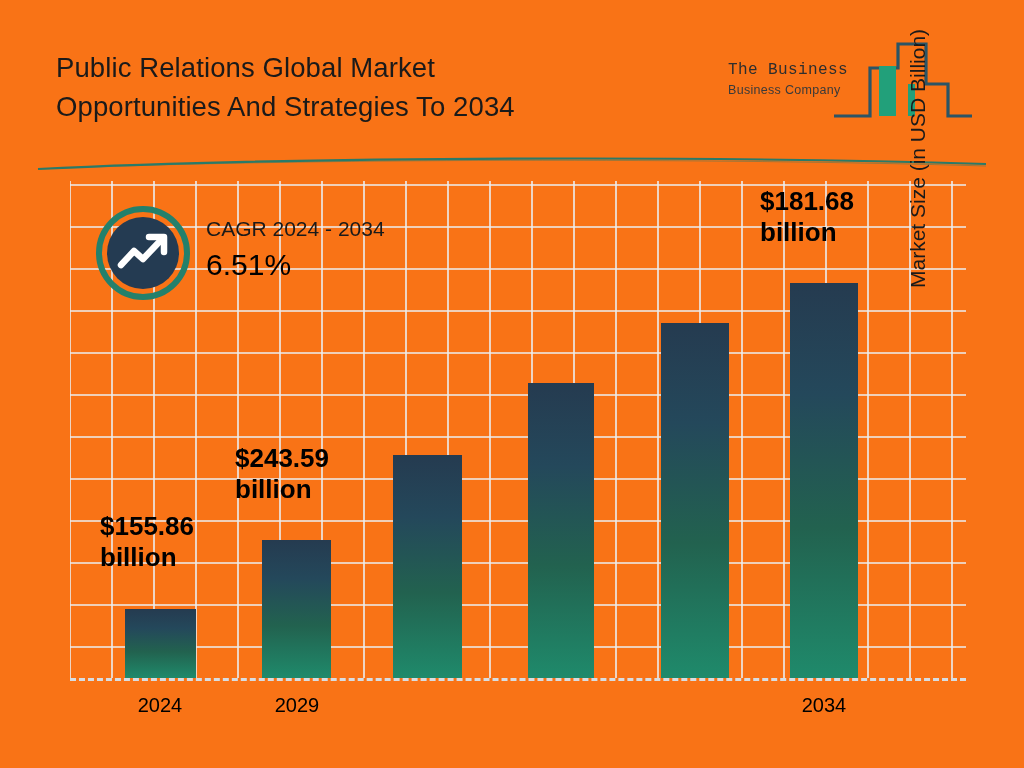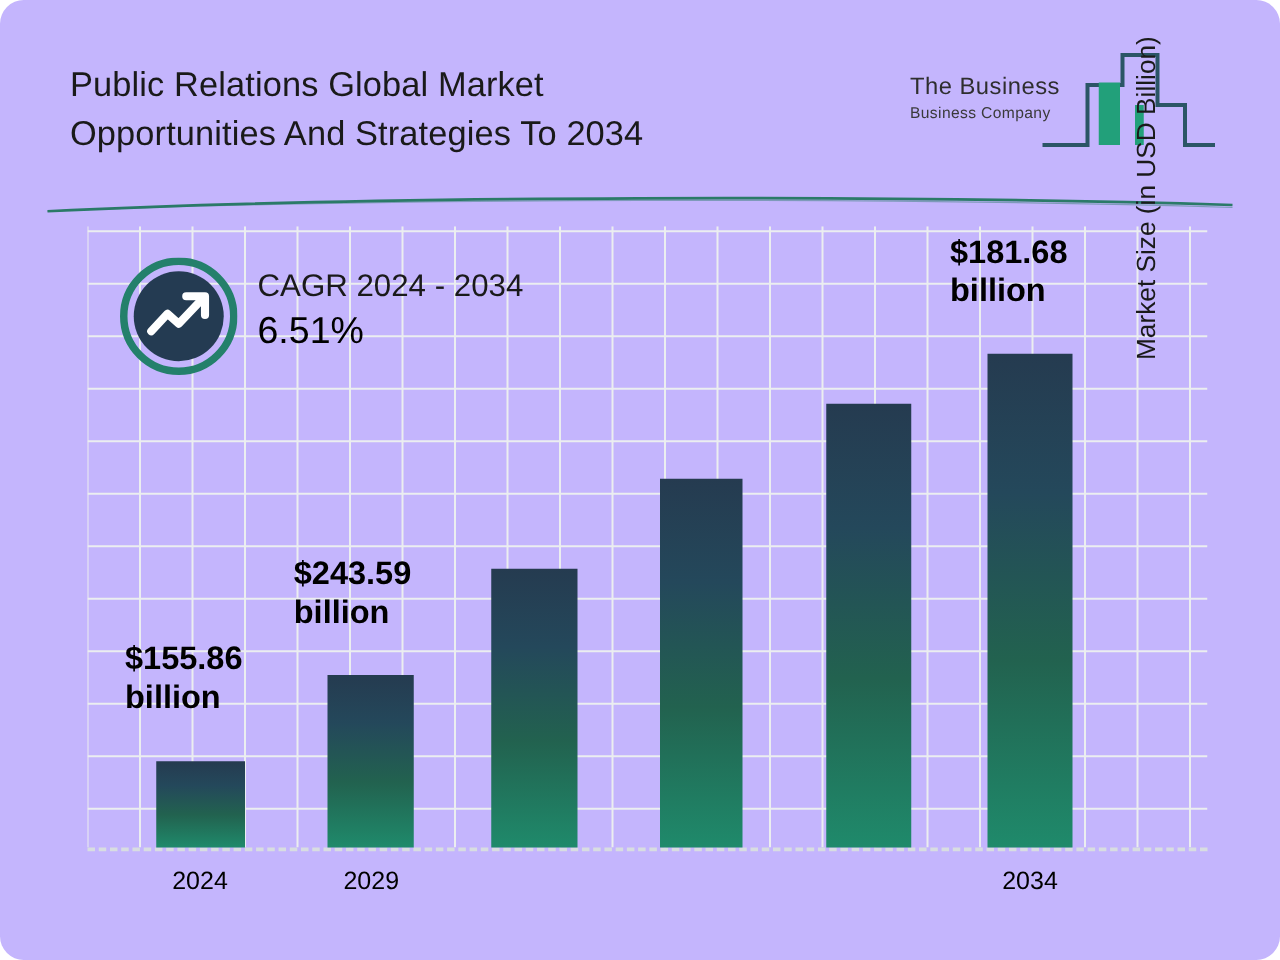--- a/index.html
+++ b/index.html
@@ -11,22 +11,21 @@
     width: 1024px;
     height: 768px;
     background: #ffffff;
     font-family: "Liberation Sans", sans-serif;
     overflow: hidden;
   }
   #page {
     position: relative;
     width: 1024px;
     height: 768px;
-    background: #c4b5fd;
-    border-radius: 19px;
+    background: #f97316;
   }
 
   
   #header {
     position: absolute;
     left: 0; top: 0;
     width: 1024px;
     height: 168px;
   }
   #title-block {
@@ -53,25 +52,26 @@
     height: 90px;
   }
   #logo-text {
     position: absolute;
     left: 6px;
     top: 22px;
     width: 150px;
     text-align: left;
   }
   #logo-text-main {
-    font-size: 19px;
+    font-size: 16px;
     color: #2e2e2e;
     letter-spacing: 0.4px;
     line-height: 24px;
     white-space: nowrap;
+    font-family: Liberation Mono, monospace;
   }
   #logo-text-sub {
     font-size: 12.5px;
     color: #3a3a3a;
     letter-spacing: 0.3px;
     line-height: 16px;
     white-space: nowrap;
   }
   #logo-mark {
     position: absolute;
@@ -169,21 +169,21 @@
     width: 94px;
     height: 94px;
   }
   #cagr-text {
     position: absolute;
     left: 110px;
     top: 6px;
     width: 300px;
   }
   #cagr-period {
-    font-size: 25px;
+    font-size: 21px;
     color: #1a1a1a;
     line-height: 34px;
     white-space: nowrap;
   }
   #cagr-value {
     font-size: 30px;
     font-weight: normal;
     color: #000000;
     line-height: 38px;
     white-space: nowrap;

